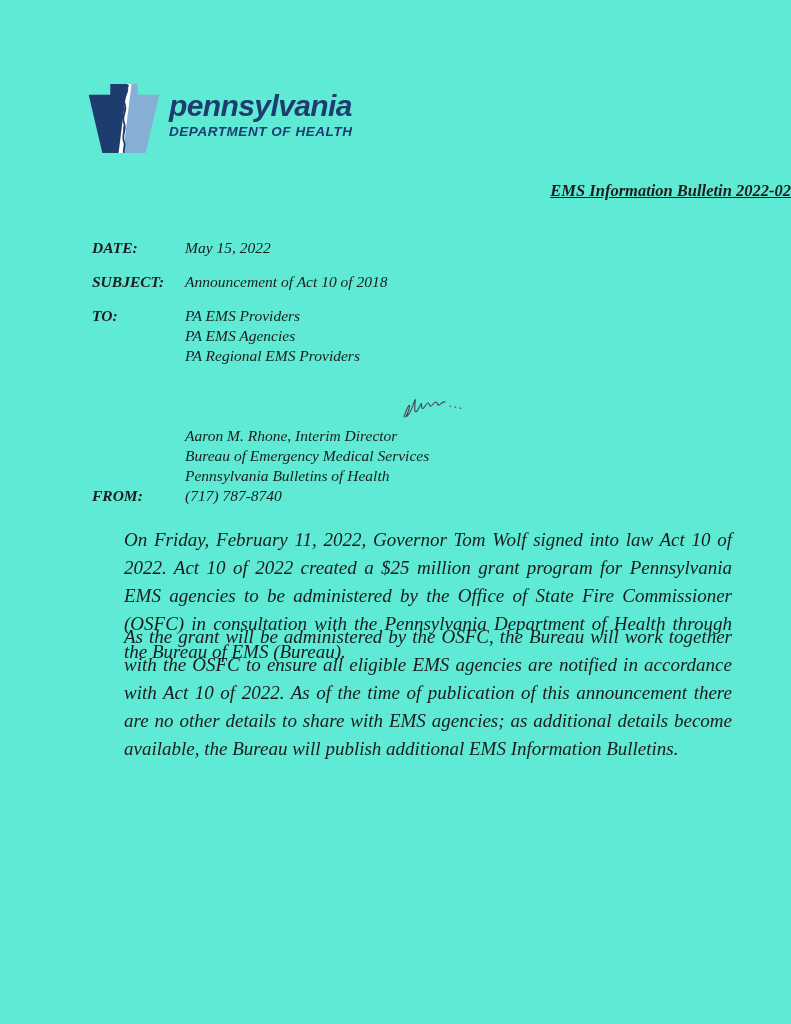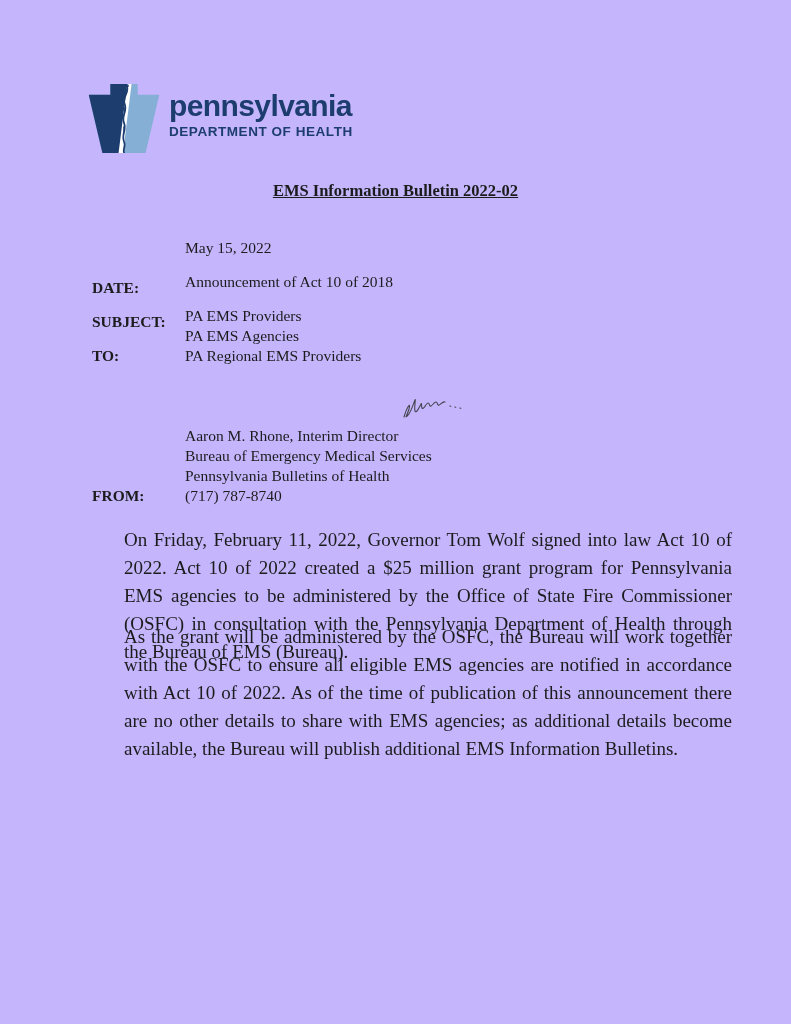--- a/index.html
+++ b/index.html
@@ -4,39 +4,40 @@
 <style>
   :root{
     --navy:#1d3d6e;
     --lightblue:#86afd6;
     --ink:#1c1c1c;
   }
   html,body{margin:0;padding:0;background:#ffffff;}
   .page{
     position:relative;
     width:791px;height:1024px;
-    background:#c4b5fd;
+    background:#5eead4;
     color:var(--ink);
     font-family:"Liberation Serif", serif;
     overflow:hidden;
+    font-style:italic;
   }
   
   .logo{position:absolute;left:88px;top:82px;display:flex;align-items:flex-start;}
   .logo-mark{width:72px;height:73px;flex:0 0 72px;}
   .logo-text{margin-left:9px;margin-top:9px;font-family:"Liberation Sans", sans-serif;color:var(--navy);}
   .logo-brand{font-size:30px;font-weight:bold;letter-spacing:-0.6px;line-height:1;}
   .logo-dept{font-size:13.5px;font-weight:bold;letter-spacing:0.55px;margin-top:3px;}
   
-  .doc-title{position:absolute;left:0;right:0;top:181px;text-align:center;
+  .doc-title{position:absolute;left:0;right:0;top:181px;text-align:right;
     font-size:16.5px;font-weight:bold;}
   .doc-title span{text-decoration:underline;}
   
   .meta-row{position:absolute;left:92px;display:flex;align-items:flex-start;
     font-size:15.5px;line-height:20px;}
-  .meta-label{font-weight:bold;flex:0 0 93px;width:93px;margin-top:40px;}
+  .meta-label{font-weight:bold;flex:0 0 93px;width:93px;}
   .meta-values div{line-height:20px;}
   .row-date{top:238px;}
   .row-subject{top:272px;}
   .row-to{top:306px;}
   .row-from{top:426px;align-items:flex-end;}
   
   .sig{position:absolute;left:399px;top:391px;width:72px;height:32px;}
   
   .para{position:absolute;left:92px;width:608px;text-align:justify;
     font-size:19px;line-height:28px;margin-left:32px;}

